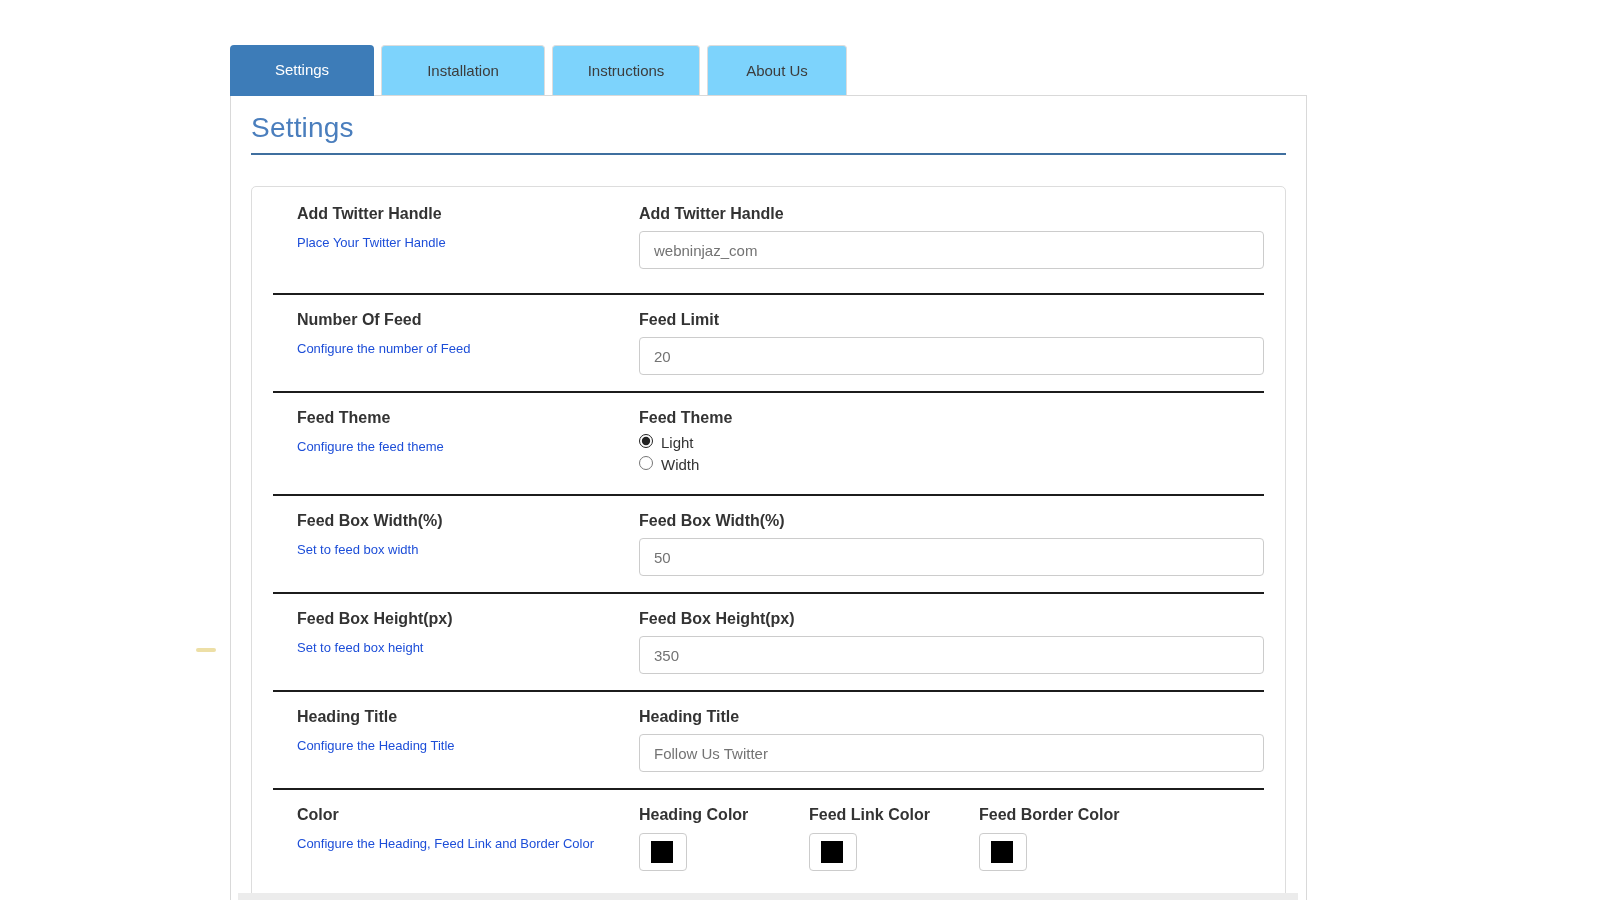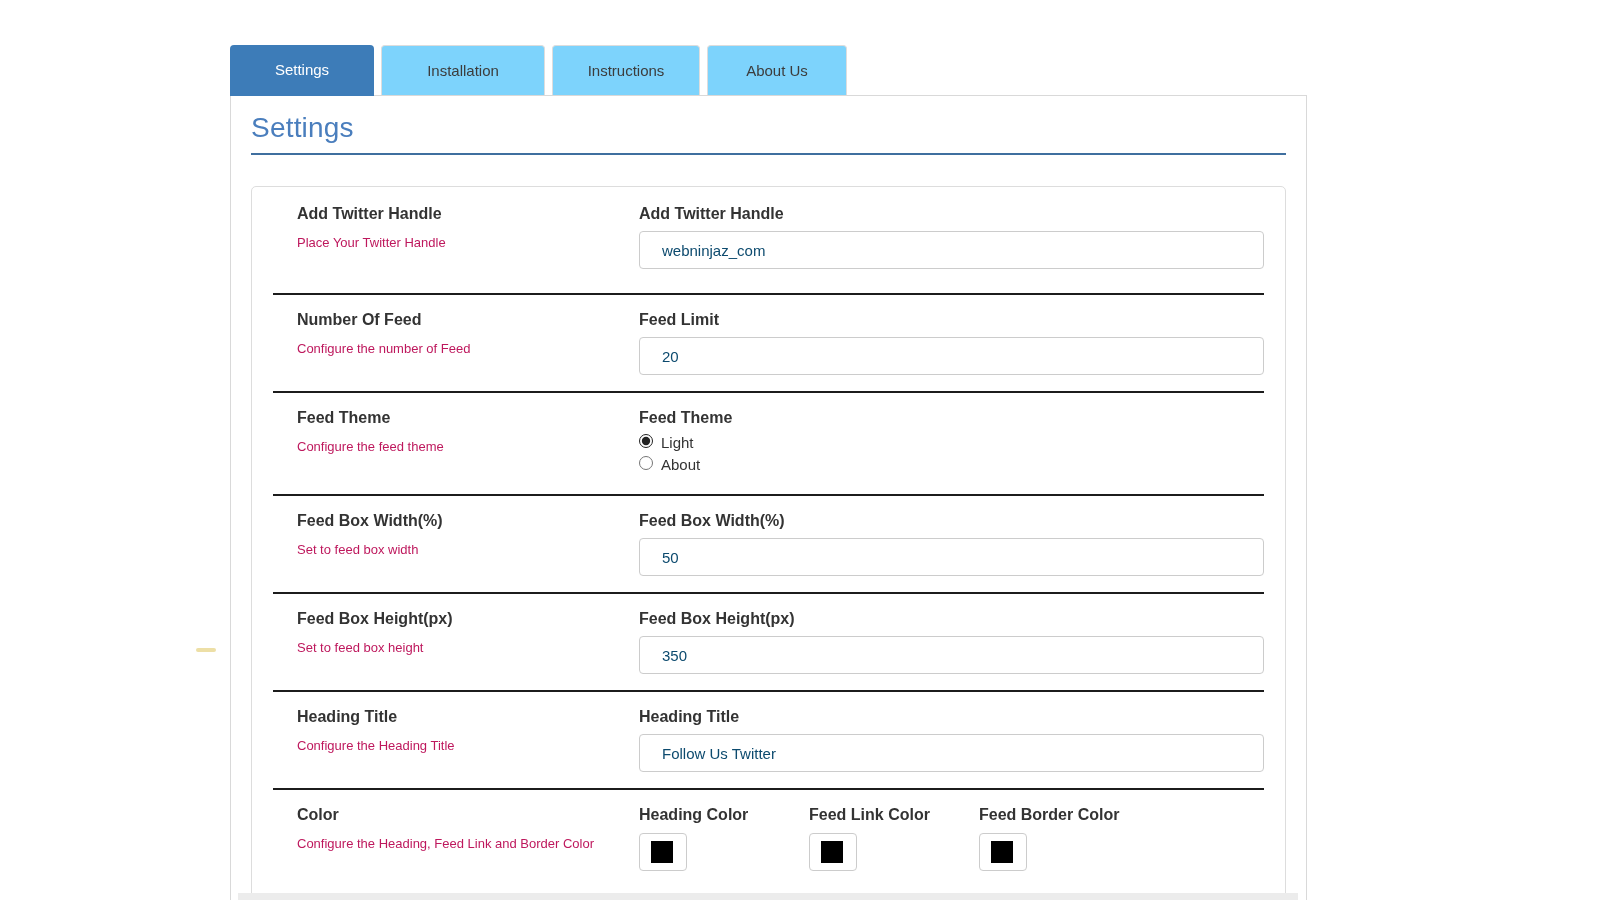--- a/index.html
+++ b/index.html
@@ -28,26 +28,26 @@
     height: 740px; overflow: hidden; background: #fff; }
 
   .row { display: flex; padding: 16px 0 24px; margin-left: 24px; }
   .row.compact { padding: 14px 0 16px; }
   .row-divider { border: none; border-top: 2px solid #1c1c1c; }
 
   .col-left { width: 342px; flex-shrink: 0; }
   .col-right { flex: 1; }
 
   .row-label { font-size: 16px; font-weight: 700; color: #333; line-height: 22px; }
-  .row-desc { margin-top: 9px; font-size: 13px; color: #be185d; line-height: 18px; }
+  .row-desc { margin-top: 9px; font-size: 13px; color: #1d4ed8; line-height: 18px; }
   .field-label { font-size: 16px; font-weight: 700; color: #333; line-height: 22px; }
 
   .text-input { display: block; margin-top: 6px; width: 100%; height: 38px;
-    border: 1px solid #ccc; border-radius: 4px; background: #fff; padding: 0 22px;
-    font-size: 15px; color: #0c4a6e; font-family: inherit; outline: none; }
+    border: 1px solid #ccc; border-radius: 4px; background: #fff; padding: 0 14px;
+    font-size: 15px; color: #737373; font-family: inherit; outline: none; }
 
   
   .radio-group { margin-top: 5px; }
   .radio-option { display: flex; align-items: flex-start; height: 22px; font-size: 15px; color: #333; }
   .radio-option input { width: 14px; height: 14px; margin-right: 8px; accent-color: #222; }
 
   
   .color-cols { display: flex; }
   .color-col { width: 170px; }
   .color-btn { margin-top: 7px; width: 48px; height: 38px; background: #fff;
@@ -108,21 +108,21 @@
       </div>
       <div class="col-right">
         <div class="field-label">Feed Theme</div>
         <div class="radio-group">
           <label class="radio-option">
             <input type="radio" name="feed_theme" checked="" style="">
             <span>Light</span>
           </label>
           <label class="radio-option">
             <input type="radio" name="feed_theme" style="">
-            <span>About</span>
+            <span>Width</span>
           </label>
         </div>
       </div>
     </div>
     <hr class="row-divider">
 
     <div class="row compact">
       <div class="col-left">
         <div class="row-label">Feed Box Width(%)</div>
         <div class="row-desc">Set to feed box width</div>

